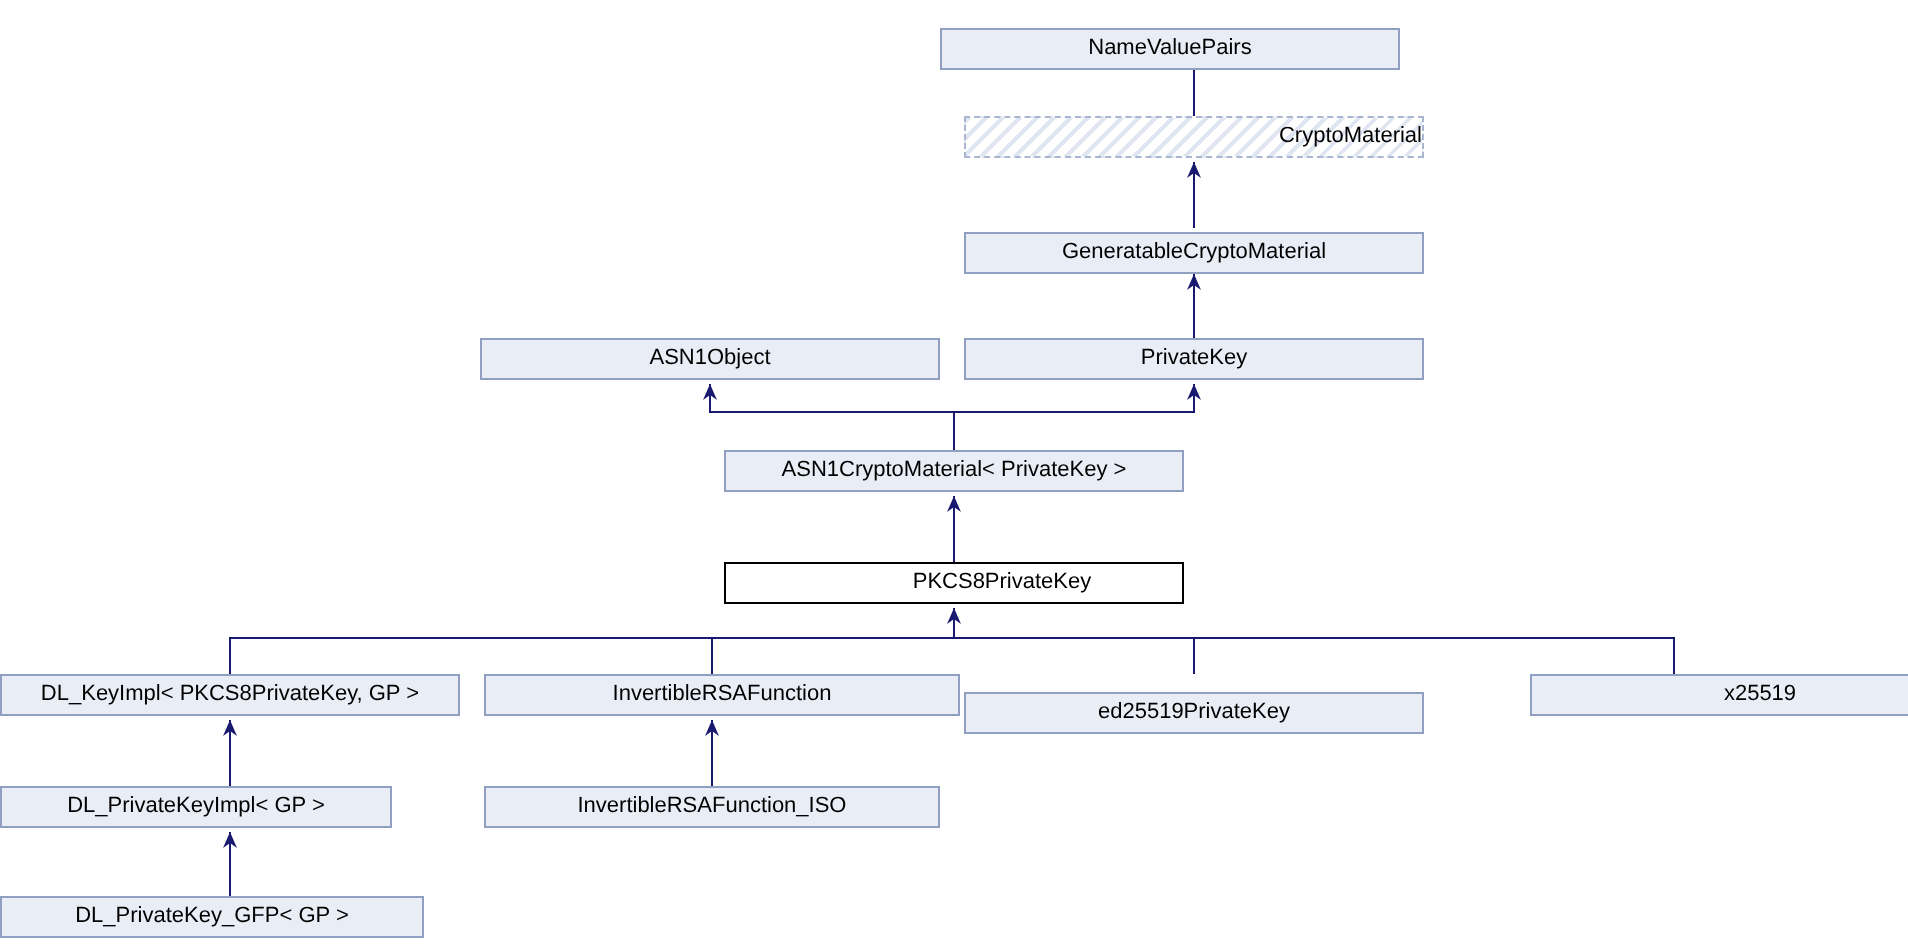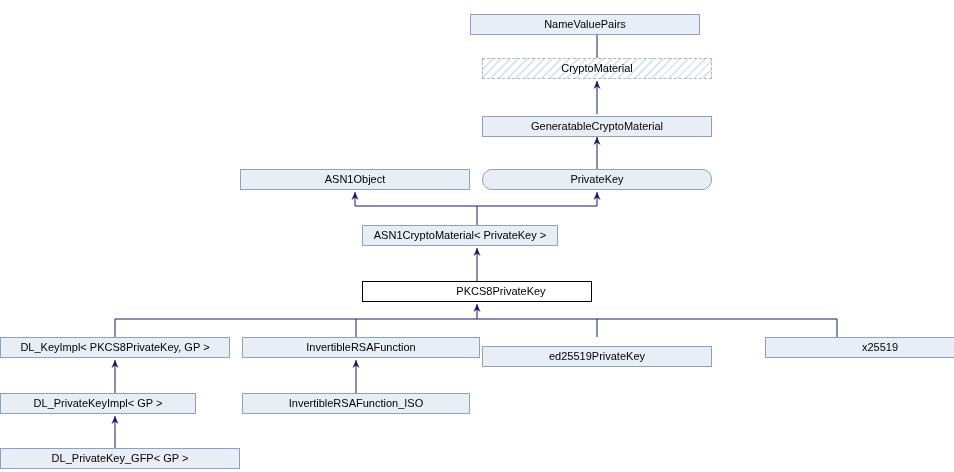--- a/index.html
+++ b/index.html
@@ -66,33 +66,33 @@
   }
   .node.current {
     background: var(--current-fill);
     border: 1px solid var(--current-border);
     cursor: default;
     padding-left: 48px;
   }
 
   
   .n1  { left: 470px; top: 2px;   width: 230px; margin-top: 12px; }
-  .n2  { left: 482px; top: 58px;  width: 230px; }
+  .n2  { left: 482px; top: 58px;  width: 230px; text-align: right; }
   .n3  { left: 482px; top: 116px; width: 230px; }
   .n4  { left: 240px; top: 169px; width: 230px; }
-  .n5  { left: 482px; top: 169px; width: 230px; border-radius: 10px; }
-  .n6  { left: 362px; top: 225px; width: 196px; }
+  .n5  { left: 482px; top: 169px; width: 230px; }
+  .n6  { left: 362px; top: 225px; width: 230px; }
   .n7  { left: 362px; top: 281px; width: 230px; }
   .n8  { left: 0px;   top: 337px; width: 230px; }
   .n9  { left: 242px; top: 337px; width: 238px; }
   .n10 { left: 482px; top: 346px; width: 230px; }
   .n11 { left: 722px; top: 337px; width: 230px; margin-left: 43px; }
   .n12 { left: 0px;   top: 393px; width: 196px; text-align: center; }
   .n13 { left: 242px; top: 393px; width: 228px; }
-  .n14 { left: 0px;   top: 448px; width: 240px; }
+  .n14 { left: 0px;   top: 448px; width: 212px; }
 </style>
 </head>
 <body>
 
 <div class="canvas">
 
   <svg class="edges" viewBox="0 0 954 472" xmlns="http://www.w3.org/2000/svg">
     <defs>
       <marker id="arrowhead" markerUnits="userSpaceOnUse" markerWidth="10" markerHeight="9" viewBox="-9 -4.5 10 9" refX="0" refY="0" orient="auto" overflow="visible">
         <path d="M0,0 L-8,3.5 L-5.5,0 L-8,-3.5 Z"></path>

